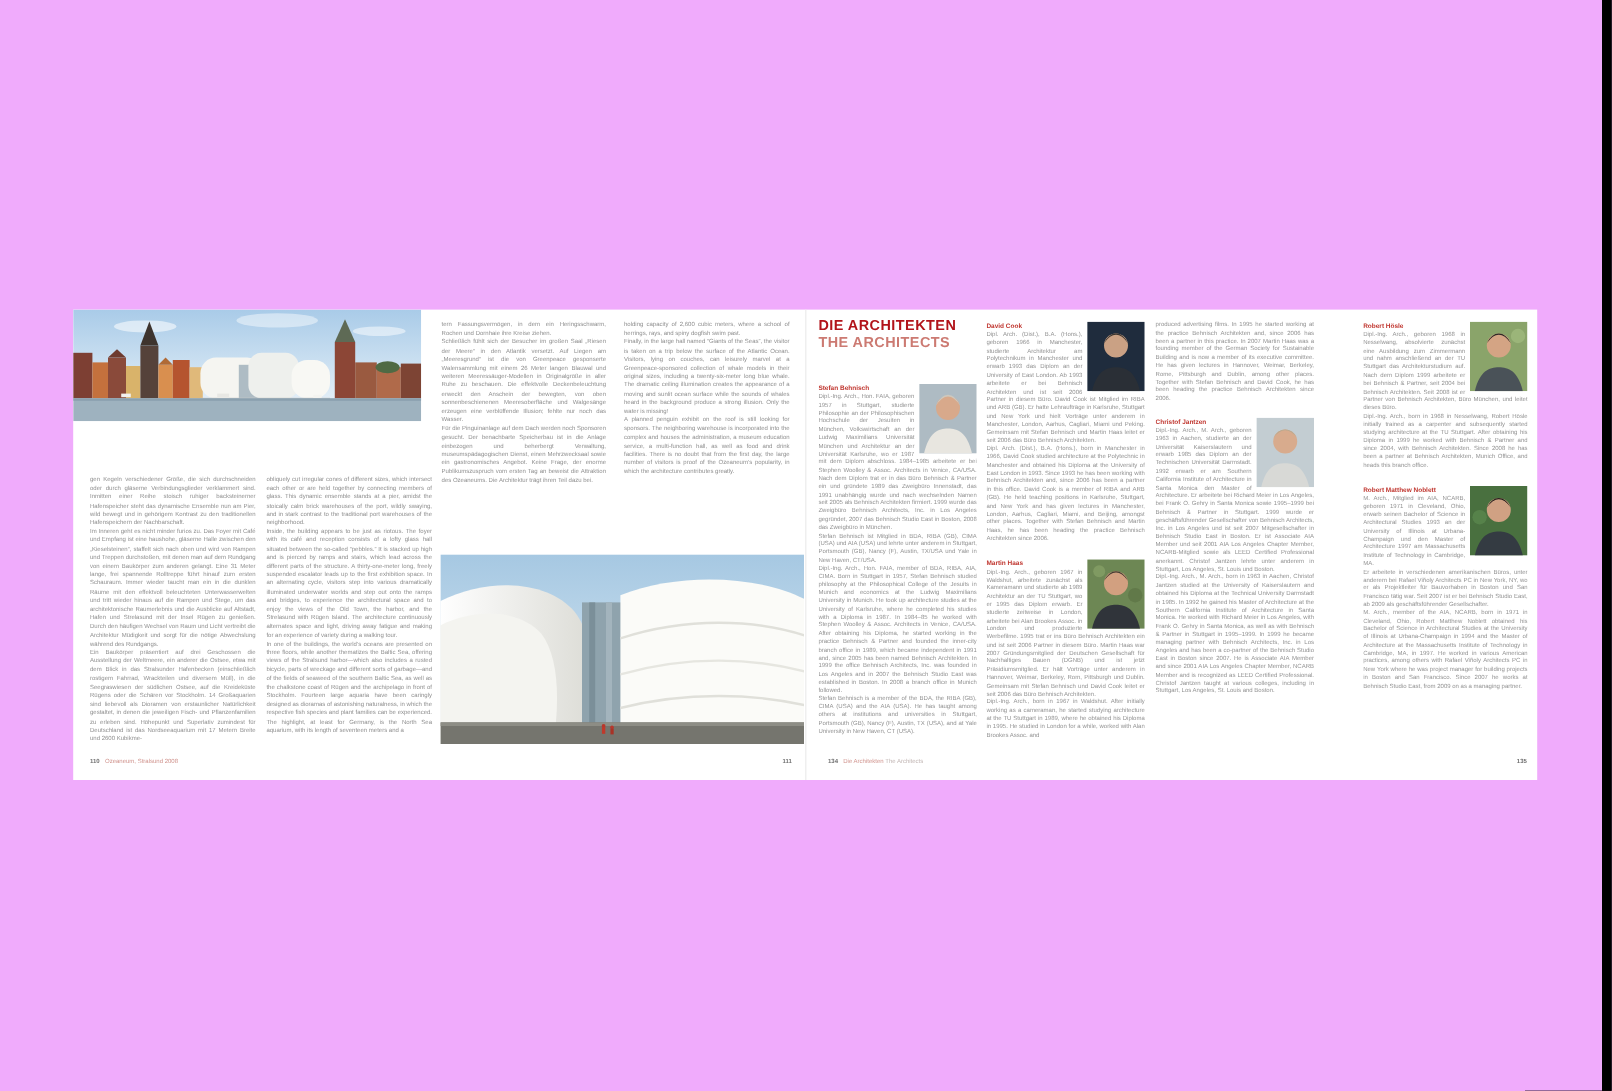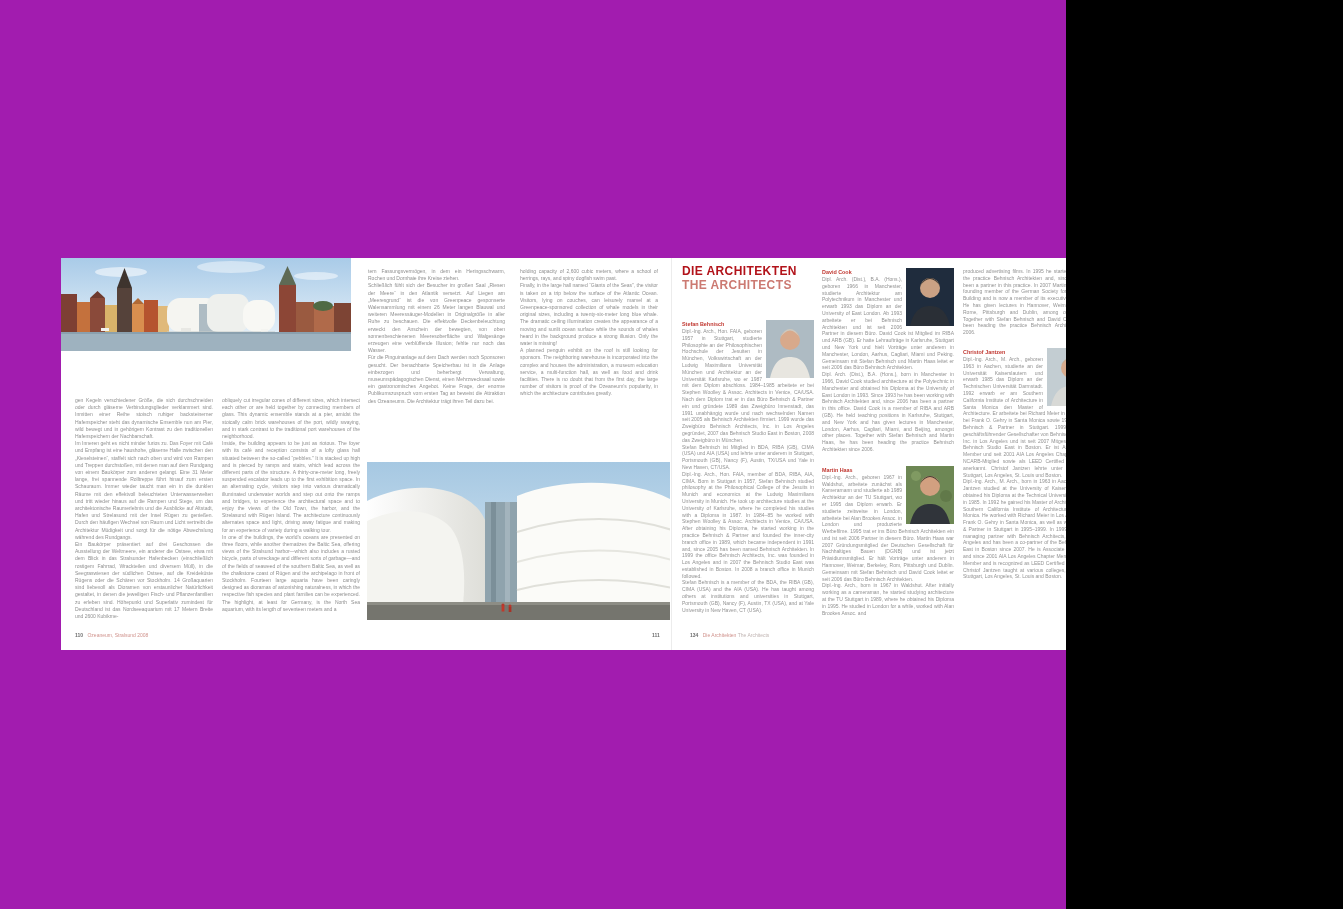--- a/index.html
+++ b/index.html
@@ -1,16 +1,16 @@
 <!DOCTYPE html>
 <html><head>
 <meta charset="utf-8">
 <style>
   html,body{margin:0;padding:0;background:#000;}
-  .stage{position:relative;width:1066px;height:909px;background:#a21caf;overflow:hidden;
+  .stage{position:relative;width:1335px;height:909px;background:#f0abfc;overflow:hidden;
          font-family:"Liberation Sans","DejaVu Sans",sans-serif;}
   .spread{position:absolute;left:61px;top:258px;width:1220px;height:392px;background:#fff;}
   .seam{position:absolute;left:610px;top:0;width:1px;height:392px;background:#ececec;}
 
   .photo{position:absolute;display:block;}
   .photo1{left:0;top:0;width:290px;height:93px;}
   .photo2{left:306px;top:204px;width:303px;height:158px;}
 
   .col{position:absolute;text-align:justify;color:#8f8f8f;}
   .lbody{font-size:5px;line-height:7.2px;white-space:pre-line;}

